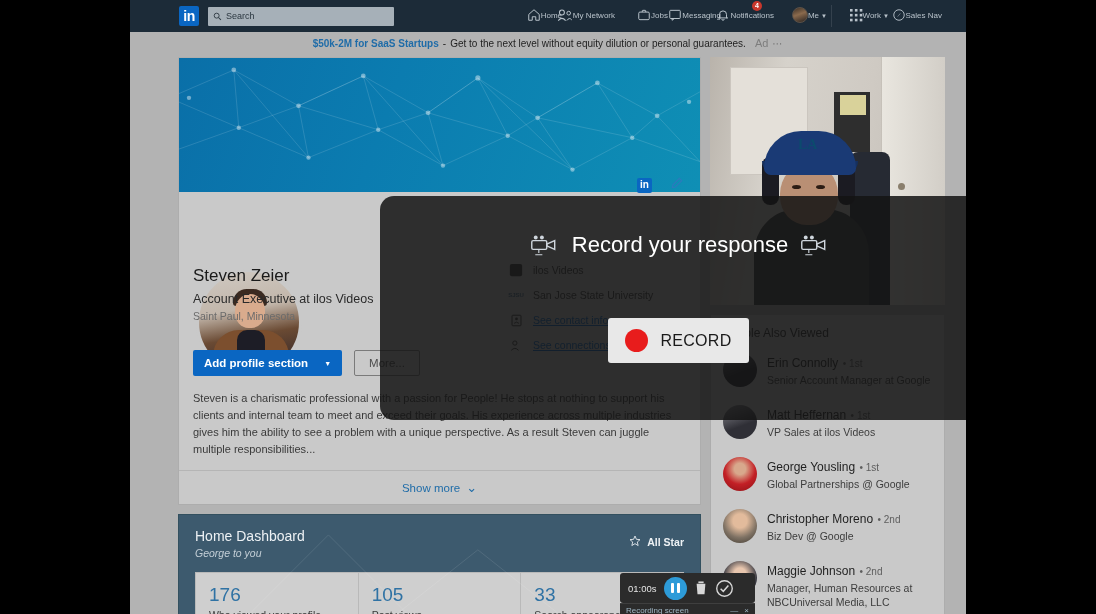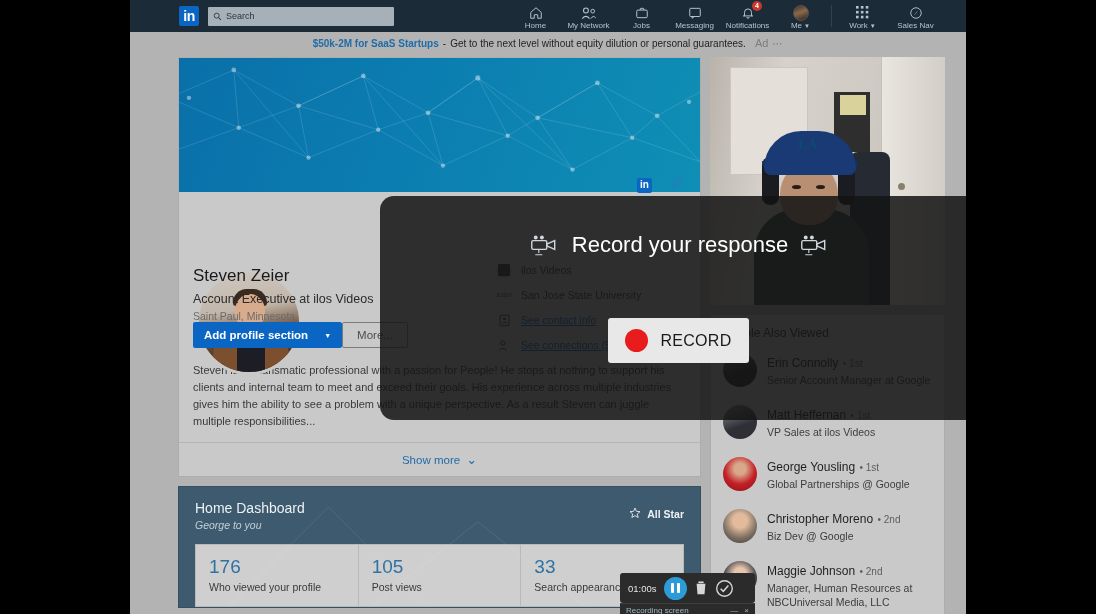--- a/index.html
+++ b/index.html
@@ -54,21 +54,21 @@
   .search-ph {
     font-size: 9px; color: #2b3740;
   }
   .nav-right {
     margin-left: auto;
     display: flex; align-items: flex-end;
     height: 32px;
     padding-right: 24px;
   }
   .nav-item {
-    display: flex; flex-direction: column;
+    display: flex; flex-direction: row;
     align-items: center; justify-content: flex-end;
     color: #b8c2ca;
     width: 53px;
     height: 32px;
     padding-bottom: 2px;
     position: relative;
   }
   .nav-item .nic { height: 15px; display:flex; align-items:center; justify-content:center; }
   .nav-item .nlabel { font-size: 8px; margin-top: 1px; white-space: nowrap; }
   .nav-sep {
@@ -151,39 +151,39 @@
   .avatar-big .shirt {
     position: absolute; left: 38px; top: 58px;
     width: 28px; height: 50px;
     background: #1d1d26;
     border-radius: 10px 10px 0 0;
   }
   #profile-body { padding: 74px 22px 14px 14px; position: relative; }
   .pname { font-size: 17px; color: #1a1a1a; font-weight: normal; }
   .pheadline { font-size: 12.5px; color: #2a2a2a; margin-top: 6px; }
   .plocation { font-size: 10.5px; color: #6b6b6b; margin-top: 4px; }
-  .pbuttons { margin-top: 0; display: flex; gap: 0; align-items: center; }
+  .pbuttons { margin-top: 28px; display: flex; gap: 12px; align-items: center; }
   .btn-primary {
     background: #0a66c2; color: #fff;
     font-size: 11.5px; font-weight: bold;
     border: none; border-radius: 2px;
     height: 26px; padding: 0 11px;
     display: flex; align-items: center; gap: 16px;
     cursor: pointer;
   }
   .btn-ghost {
     background: transparent; color: #4d4d4d;
     font-size: 11.5px;
     border: 1px solid #7a7a7a; border-radius: 2px;
     height: 26px; padding: 0 14px;
     display: flex; align-items: center;
     cursor: pointer;
   }
   .right-meta {
-    position: absolute; right: 14px; top: 70px;
+    position: absolute; right: 2px; top: 70px;
     width: 190px;
     display: flex; flex-direction: column; gap: 9px; justify-content: space-between;
   }
   .meta-row { display: flex; align-items: center; gap: 9px; font-size: 10.5px; color: #3b3b3b; }
   .meta-ico {
     width: 16px; height: 16px; flex: 0 0 auto;
     display: flex; align-items: center; justify-content: center;
     font-size: 8px;
   }
   .meta-link { color: #0a66c2; text-decoration: underline; }

